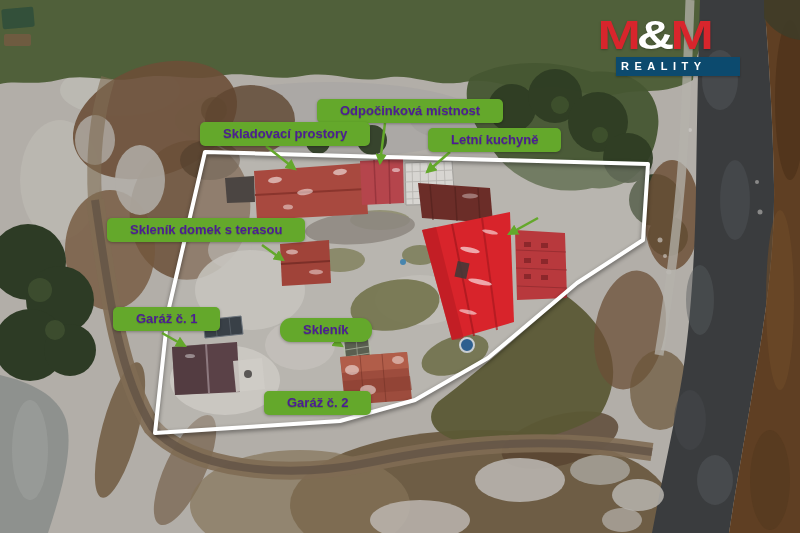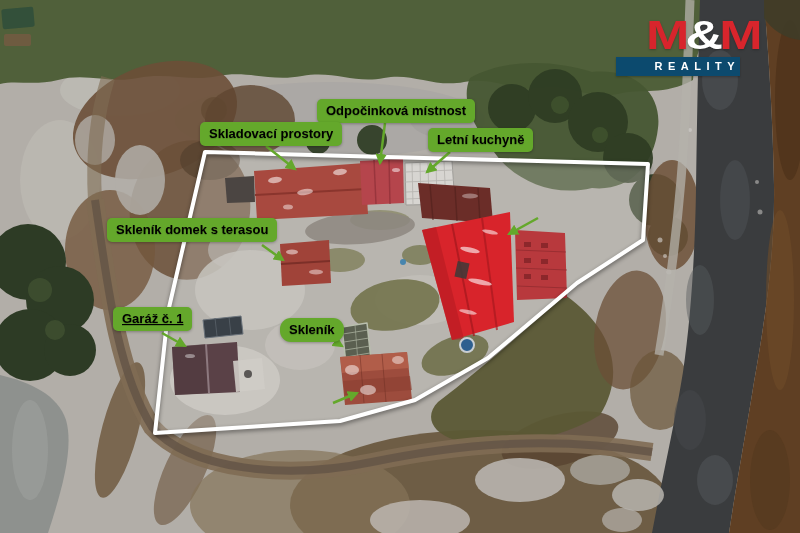--- a/index.html
+++ b/index.html
@@ -2,38 +2,38 @@
 <html><head>
 <meta charset="utf-8">
 <style>
   html,body{margin:0;padding:0;background:#222;}
   .viewport{position:relative;width:800px;height:533px;overflow:hidden;font-family:"Liberation Sans",sans-serif;}
   .viewport svg{position:absolute;left:0;top:0;}
   
   .lbl{
     position:absolute;
     background:#64a82b;
-    color:#000000;
+    color:#4c1d95;
     font:600 13px/17px "Liberation Sans",sans-serif;
-    padding:3px 9px 4px;
+    padding:3px 23px 4px;
     border-radius:5px;
     white-space:nowrap;
     box-shadow:0 1px 3px rgba(0,0,0,.28);
     text-shadow:0 1px 1px rgba(0,0,0,.18);
   }
   .lbl-odpocinkova{left:317px;top:99px;}
   .lbl-skladovaci{left:200px;top:122px;}
   .lbl-letni{left:428px;top:128px;}
   .lbl-rodinny{left:513px;top:192px;}
   .lbl-zahradni{left:107px;top:218px;}
-  .lbl-garaz1{left:113px;top:307px;text-decoration:underline;}
+  .lbl-garaz1{left:113px;top:307px;}
   .lbl-sklenik{left:280px;top:318px;border-radius:11px;}
   .lbl-garaz2{left:264px;top:391px;}
   
-  .logo{position:absolute;left:616px;top:14px;width:124px;text-align:right;}
+  .logo{position:absolute;left:616px;top:14px;width:124px;text-align:left;}
   .logo-mm{
     font:900 40px/42px "Liberation Sans",sans-serif;
     letter-spacing:-3px;
     color:#d8252c;
     transform:scaleX(1.30);
     transform-origin:50% 50%;
     text-shadow:0 1px 2px rgba(0,0,0,.25);
   }
   .logo-mm .amp{color:#ffffff;}
   .logo-reality{
@@ -309,19 +309,20 @@
       <line x1="333" y1="403" x2="357" y2="393" marker-end="url(#ah)"></line>
     </g>
   </svg>
 
   <div class="lbl lbl-odpocinkova">Odpočinková místnost</div>
   <div class="lbl lbl-skladovaci">Skladovací prostory</div>
   <div class="lbl lbl-letni">Letní kuchyně</div>
   <div class="lbl lbl-zahradni">Skleník domek s terasou</div>
   <div class="lbl lbl-garaz1">Garáž č. 1</div>
   <div class="lbl lbl-sklenik">Skleník</div>
+  <div class="lbl lbl-garaz2">Garáž č. 2</div>
 
   <div class="logo">
     <div class="logo-mm"><span>M</span><span class="amp">&amp;</span><span>M</span></div>
     <div class="logo-reality">REALITY</div>
   </div>
 
 </div>
 
 </body></html>

